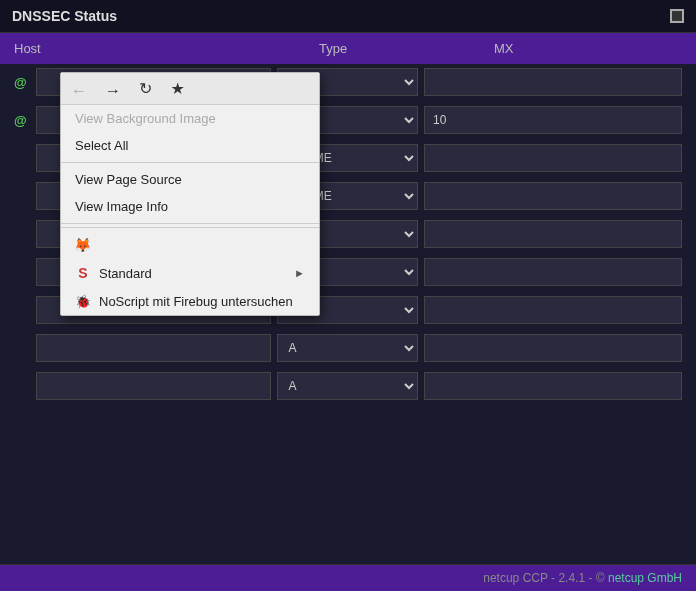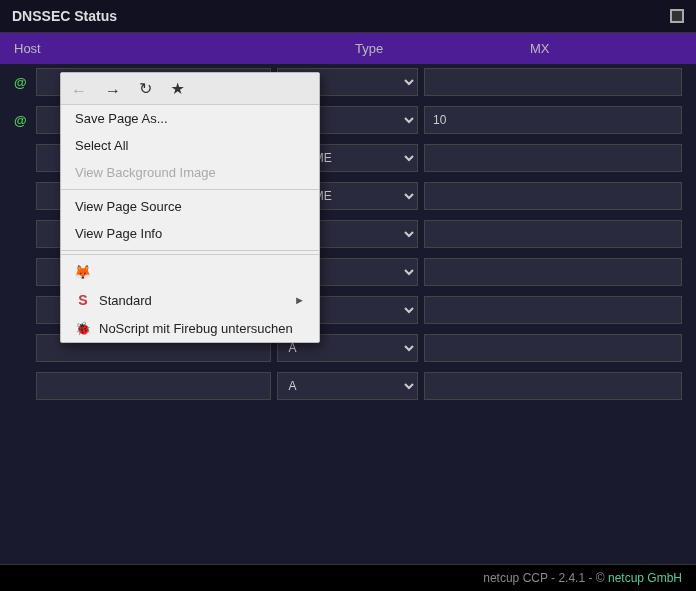--- a/index.html
+++ b/index.html
@@ -37,21 +37,21 @@
 
     
     .table-header {
       display: flex;
       padding: 8px 14px;
       background: #4c1d95;
       color: #bbb;
       font-size: 13px;
     }
     .col-host { width: 305px; }
-    .col-type { width: 175px; margin-left: 36px; }
+    .col-type { width: 175px; }
     .col-mx { flex: 1; }
 
     
     .dns-row {
       display: flex;
       align-items: center;
       padding: 4px 14px;
       background: #1a1a2e;
       gap: 6px;
       margin-bottom: 2px;
@@ -148,21 +148,21 @@
       font-size: 11px;
       color: #555;
     }
 
     
     .footer {
       position: absolute;
       bottom: 0;
       left: 0;
       right: 0;
-      background: #000000;
+      background: #4c1d95;
       padding: 6px 14px;
       text-align: right;
       color: #888;
       font-size: 12px;
       border-top: 1px solid #333;
     }
     .footer a { color: #5c9; text-decoration: none; }
   </style>
 </head>
 <body>
@@ -251,35 +251,32 @@
   <input type="text" class="mx-input" value="" style="">
 </div>
 
 <div class="context-menu">
   <div class="ctx-nav">
     <button class="ctx-nav-btn disabled">←</button>
     <button class="ctx-nav-btn">→</button>
     <button class="ctx-nav-btn">↻</button>
     <button class="ctx-nav-btn">★</button>
   </div>
-  <div class="ctx-item">
-    <span>Save Page As...</span>
-  </div>
-  <div class="ctx-item">
-    <span>Select All</span>
-  </div>
   <div class="ctx-item disabled">
     <span>View Background Image</span>
   </div>
+  <div class="ctx-item">
+    <span>Select All</span>
+  </div>
   <div class="ctx-separator"></div>
   <div class="ctx-item">
     <span>View Page Source</span>
   </div>
   <div class="ctx-item">
-    <span>View Page Info</span>
+    <span>View Image Info</span>
   </div>
   <div class="ctx-separator"></div>
   <div class="ctx-separator"></div>
   <div class="ctx-item">
     <span class="ctx-icon" style="font-size:14px;">🦊</span>
   </div>
   <div class="ctx-item">
     <span class="ctx-icon" style="color:#c33;font-size:14px;font-weight:bold;">S</span>
     <span>Standard</span>
     <span class="arrow-right">►</span>

